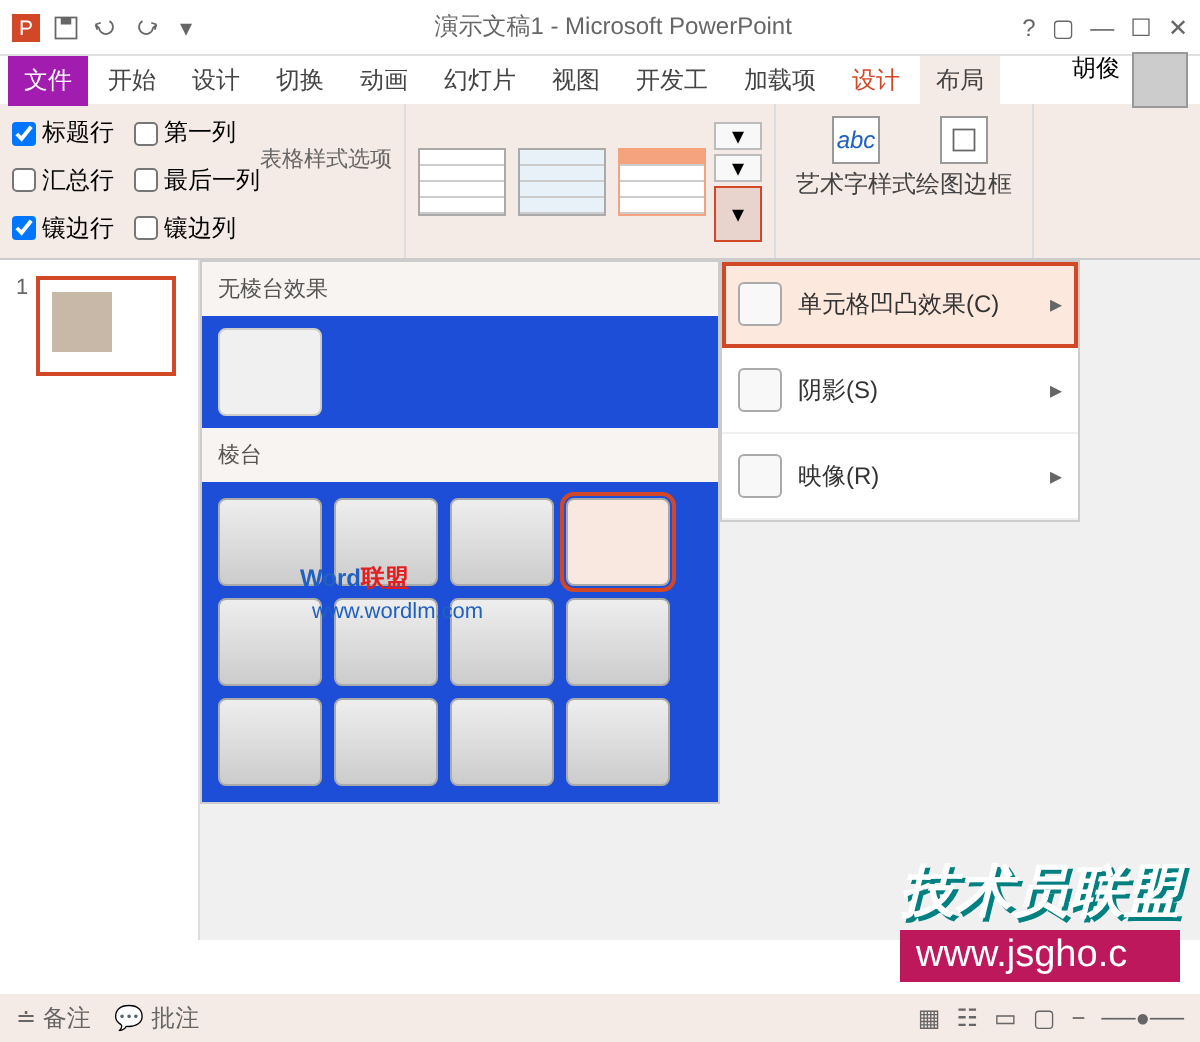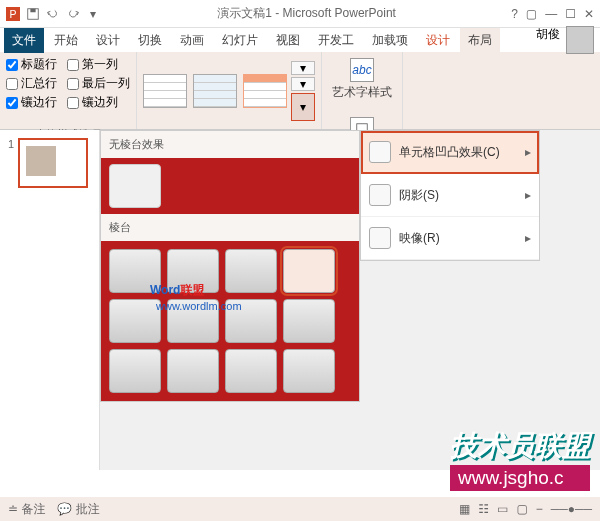--- a/index.html
+++ b/index.html
@@ -4,50 +4,50 @@
 <style>
 *{margin:0;padding:0;box-sizing:border-box;font-family:"Microsoft YaHei",sans-serif;font-size:12px}
 body{background:#fff;width:600px;height:521px;position:relative;overflow:hidden}
 .titlebar{height:28px;background:#fff;display:flex;align-items:center;border-bottom:1px solid #e0e0e0}
 .titlebar .left{display:flex;align-items:center;gap:2px;padding-left:4px}
 .ticon{width:18px;height:18px;display:flex;align-items:center;justify-content:center;color:#666}
 .titlebar .center{flex:1;text-align:center;color:#666;font-size:12px}
 .titlebar .right{display:flex;gap:8px;padding-right:6px;color:#666}
 .ribbon-tabs{height:24px;display:flex;align-items:center;padding-left:4px;gap:2px}
 .tab{padding:4px 8px;font-size:12px;color:#444;cursor:pointer}
-.tab.file{background:#0c4a6e;color:#fff}
+.tab.file{background:#a21caf;color:#fff}
 .tab.active{background:#f4eae6}
 .tab.design{color:#d24726}
 .user-area{margin-left:auto;display:flex;align-items:flex-start;gap:6px;padding-right:6px}
 .avatar{width:28px;height:28px;background:#ccc;border:1px solid #999}
 .ribbon{height:78px;background:#f4eae6;display:flex;border-bottom:1px solid #ccc}
-.ribbon-group{padding:4px 6px;display:flex;flex-direction:column;justify-content:space-between;border-right:1px solid #ddd}
+.ribbon-group{padding:4px 6px;display:flex;flex-direction:row;justify-content:space-between;border-right:1px solid #ddd}
 .checks{display:grid;grid-template-columns:auto auto;gap:2px 10px}
 .chk{display:flex;align-items:center;gap:3px;font-size:11px}
 .chk input{width:12px;height:12px}
 .group-label{text-align:center;font-size:11px;color:#666;margin-top:16px}
 .style-gallery{display:flex;gap:6px;align-items:center}
 .style-thumb{width:44px;height:34px;border:1px solid #aaa;background:#fff;display:flex;flex-direction:column}
 .style-thumb .r{flex:1;border-bottom:1px solid #ccc}
 .style-thumb.orange{border-color:#f4a37e;background:#fff}
 .style-thumb.orange .r:first-child{background:#f4a37e}
 .mini-btns{display:flex;flex-direction:column;gap:2px;margin-left:4px}
 .mini-btn{width:24px;height:14px;border:1px solid #bbb;background:#f8f8f8;display:flex;align-items:center;justify-content:center}
 .mini-btn.open{height:28px;background:#e8d4cc;border-color:#d24726}
-.word-group{display:flex;gap:16px;padding:6px 10px}
+.word-group{display:flex;gap:0;padding:6px 10px}
 .wbtn{display:flex;flex-direction:column;align-items:center;gap:2px;font-size:11px;color:#444}
 .wbtn .wicon{width:24px;height:24px;border:1px solid #999;background:#fff;display:flex;align-items:center;justify-content:center}
 .content{display:flex;height:340px}
 .slide-nav{width:100px;background:#fff;padding:8px;border-right:1px solid #ddd}
 .slide-thumb{display:flex;gap:4px}
 .slide-num{font-size:11px;color:#666}
 .slide-box{width:70px;height:50px;border:2px solid #d24726;background:#fff;padding:6px}
 .slide-box .img{width:30px;height:30px;background:#c8b8a8}
 .canvas{flex:1;background:#f0f0f0;position:relative}
-.effects-panel{position:absolute;left:0;top:0;width:260px;background:#b91c1c;border:1px solid #ccc;z-index:5}
+.effects-panel{position:absolute;left:0;top:0;width:260px;background:#1d4ed8;border:1px solid #ccc;z-index:5}
 .panel-hdr{padding:6px 8px;font-size:11px;color:#555;background:#f8f4f2}
 .bevel-grid{padding:8px;display:grid;grid-template-columns:repeat(4,52px);gap:6px}
 .bevel{width:52px;height:44px;background:linear-gradient(#eee,#ccc);border:1px solid #aaa;border-radius:4px}
 .bevel.none{background:#f0f0f0;border:1px solid #ccc;display:flex;align-items:center;justify-content:center}
 .bevel.sel{outline:2px solid #d24726;outline-offset:1px;background:#f8e8e0}
 .fx-menu{position:absolute;left:260px;top:0;width:180px;background:#fff;border:1px solid #ccc;z-index:6}
 .fx-item{display:flex;align-items:center;gap:8px;padding:10px 8px;font-size:12px;color:#333;border-bottom:1px solid #f0f0f0;position:relative}
 .fx-item.hl{background:#fde8de;outline:2px solid #d24726;outline-offset:-2px}
 .fx-item .sw{width:22px;height:22px;border:1px solid #aaa;background:#f8f8f8;border-radius:3px}
 .fx-item .arrow{position:absolute;right:8px;color:#666}

